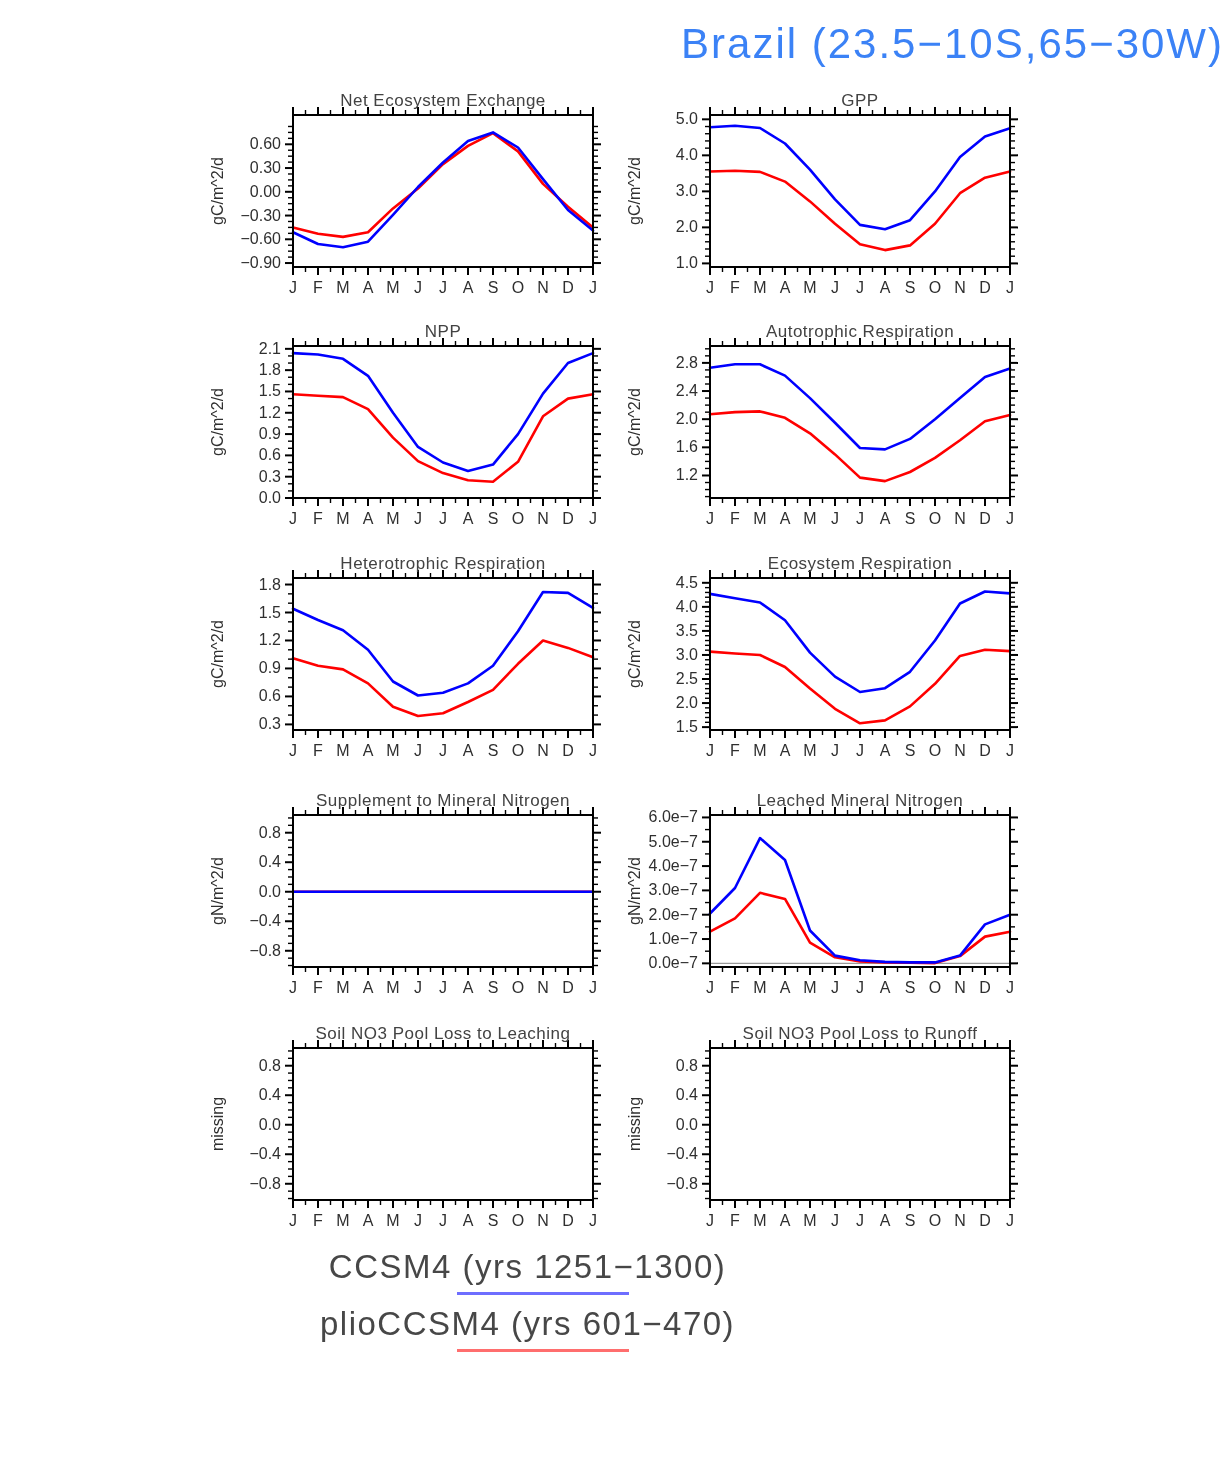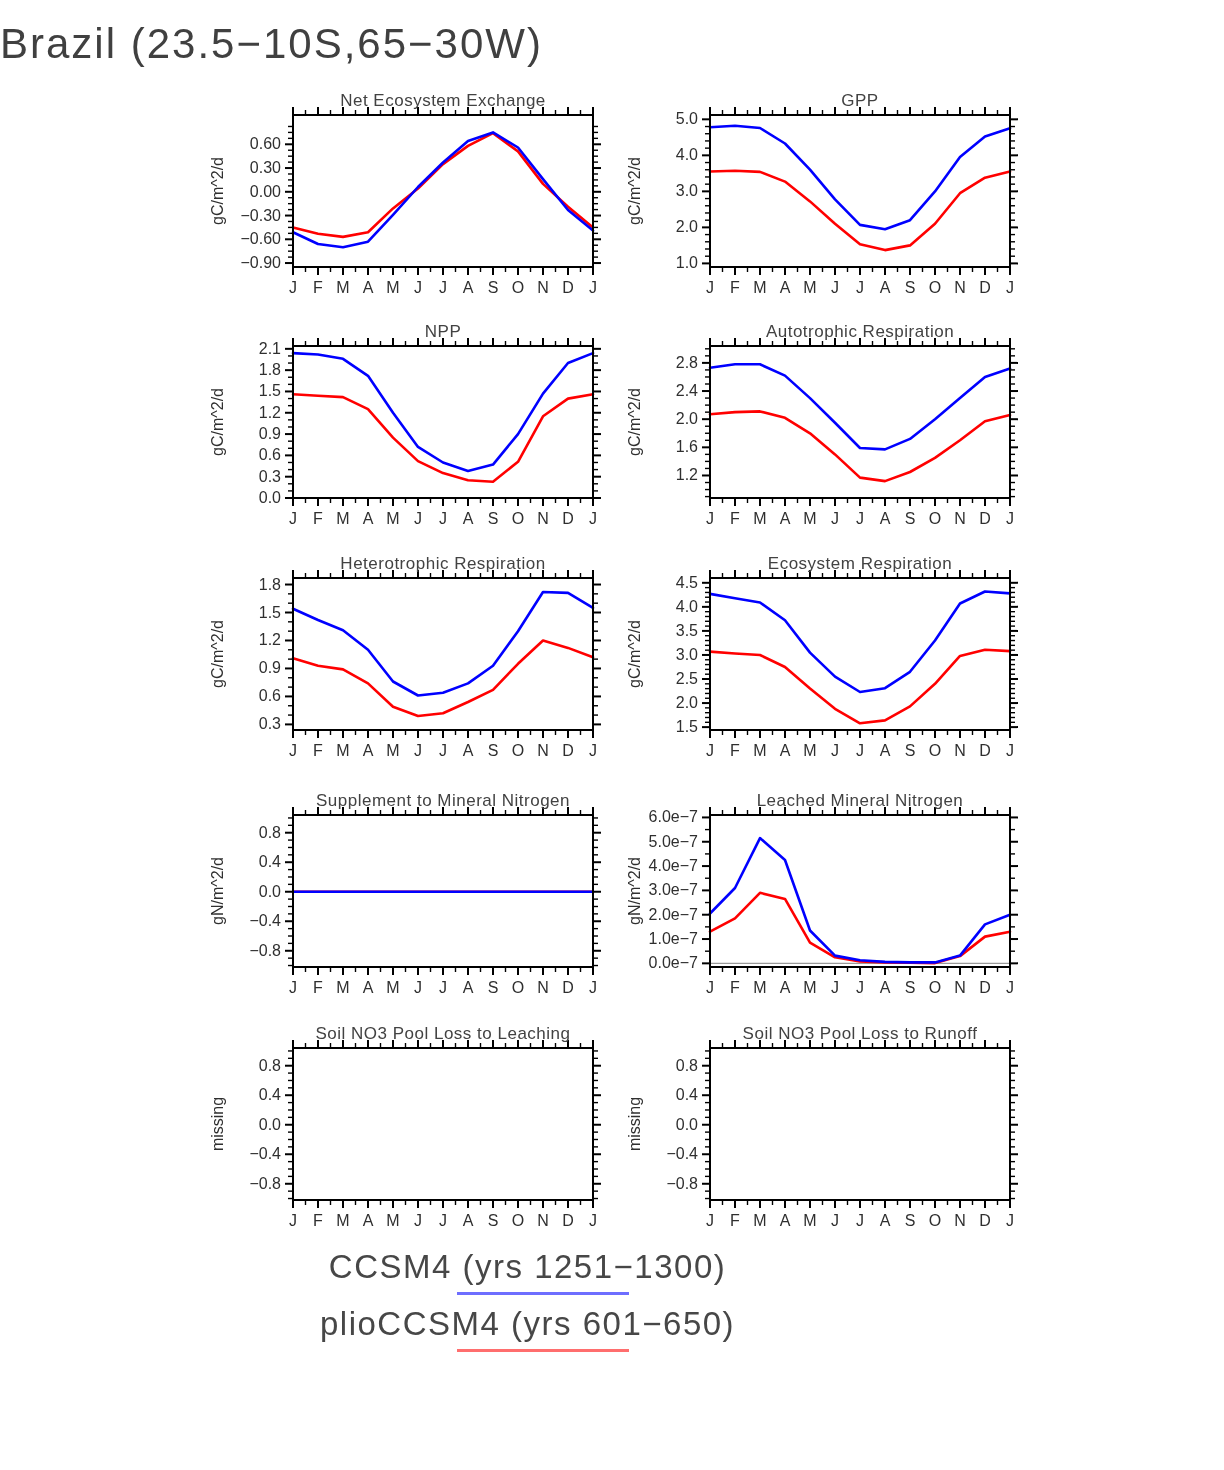--- a/index.html
+++ b/index.html
@@ -1,18 +1,18 @@
 <!DOCTYPE html>
 <html><head>
 <meta charset="utf-8">
 <style>
   html,body{margin:0;padding:0;background:#ffffff;}
   body{width:1224px;height:1470px;position:relative;font-family:"Liberation Sans","DejaVu Sans",sans-serif;}
-  .main-title{position:absolute;top:20px;left:0;width:1224px;text-align:left;
-    font-size:42px;color:#404040;letter-spacing:2px;white-space:nowrap;}
+  .main-title{position:absolute;top:20px;left:0;width:1224px;text-align:right;
+    font-size:42px;color:#3b82f6;letter-spacing:2px;white-space:nowrap;}
   svg.panel{position:absolute;overflow:visible;}
   svg.panel text{fill:#2f2f2f;}
   svg.panel .ptitle{font-size:17px;fill:#424242;letter-spacing:0.5px;}
   svg.panel .tick{font-size:16px;}
   svg.panel .mon{font-size:16px;}
   svg.panel .ylab{font-size:16px;}
   .legend{position:absolute;left:320px;top:1248px;color:#474747;}
   .legend-entry{position:relative;}
   .legend-label{font-size:33px;letter-spacing:1.5px;white-space:nowrap;display:block;text-align:center;}
   .legend-line{height:3px;width:172px;margin:6px 0 10px 137px;}
@@ -1202,16 +1202,16 @@
     <text x="250" y="17" text-anchor="middle" class="ptitle">Soil NO3 Pool Loss to Runoff</text>
     <text class="ylab" text-anchor="middle" transform="translate(30,102) rotate(-90)">missing</text>
   </svg>
 
 <div class="legend">
   <div class="legend-entry">
     <span class="legend-label">CCSM4 (yrs 1251−1300)</span>
     <div class="legend-line" style="background: rgb(110, 110, 255);"></div>
   </div>
   <div class="legend-entry">
-    <span class="legend-label">plioCCSM4 (yrs 601−650)</span>
+    <span class="legend-label">plioCCSM4 (yrs 601−470)</span>
     <div class="legend-line" style="background: rgb(255, 110, 110);"></div>
   </div>
 </div>
 
 </body></html>

